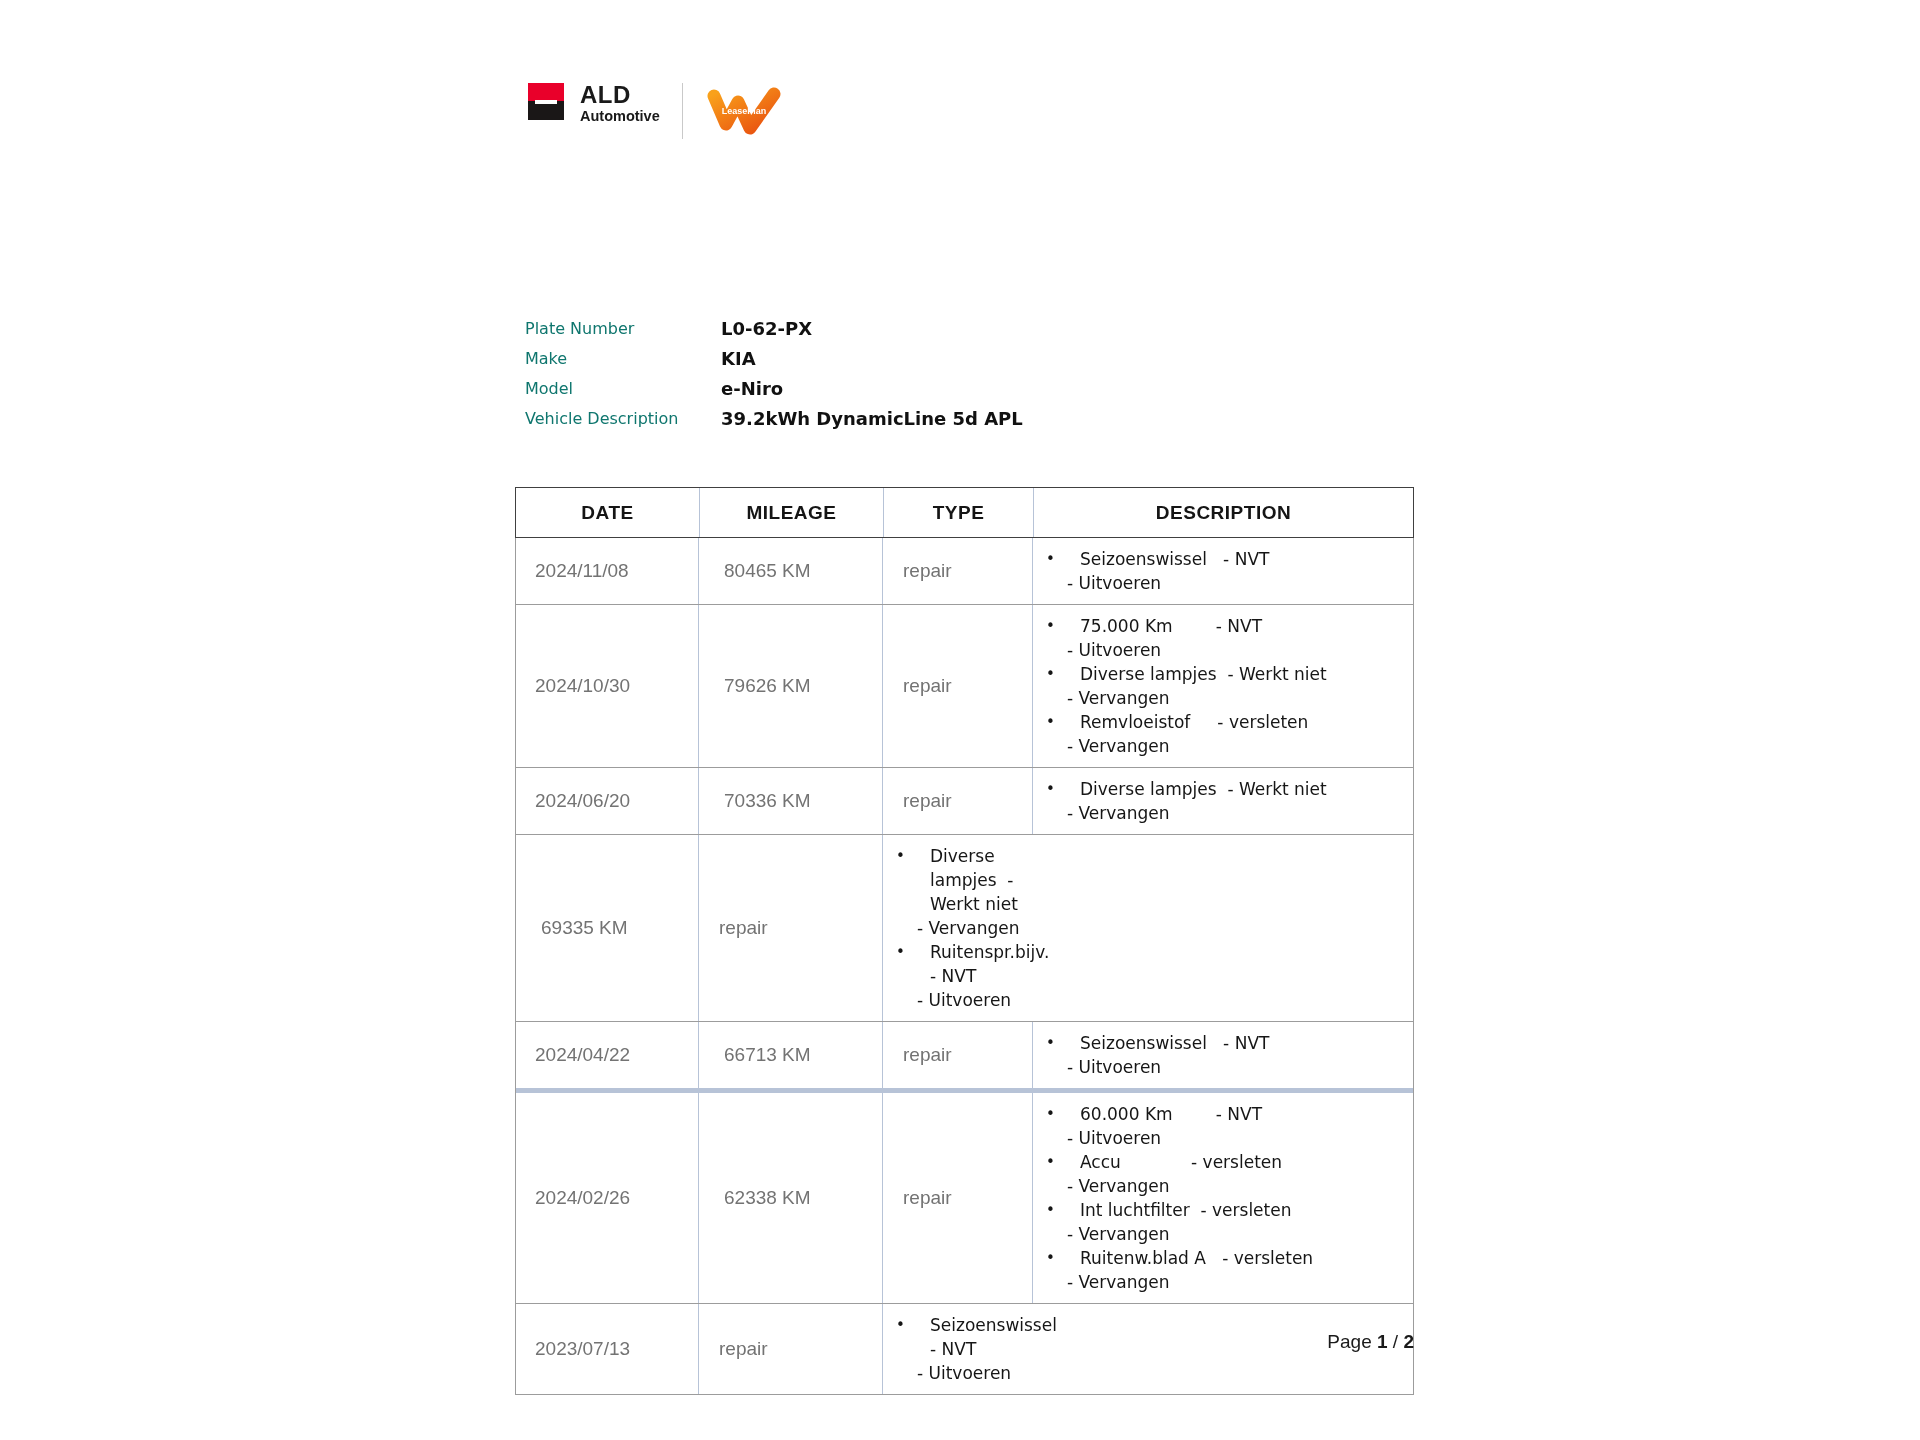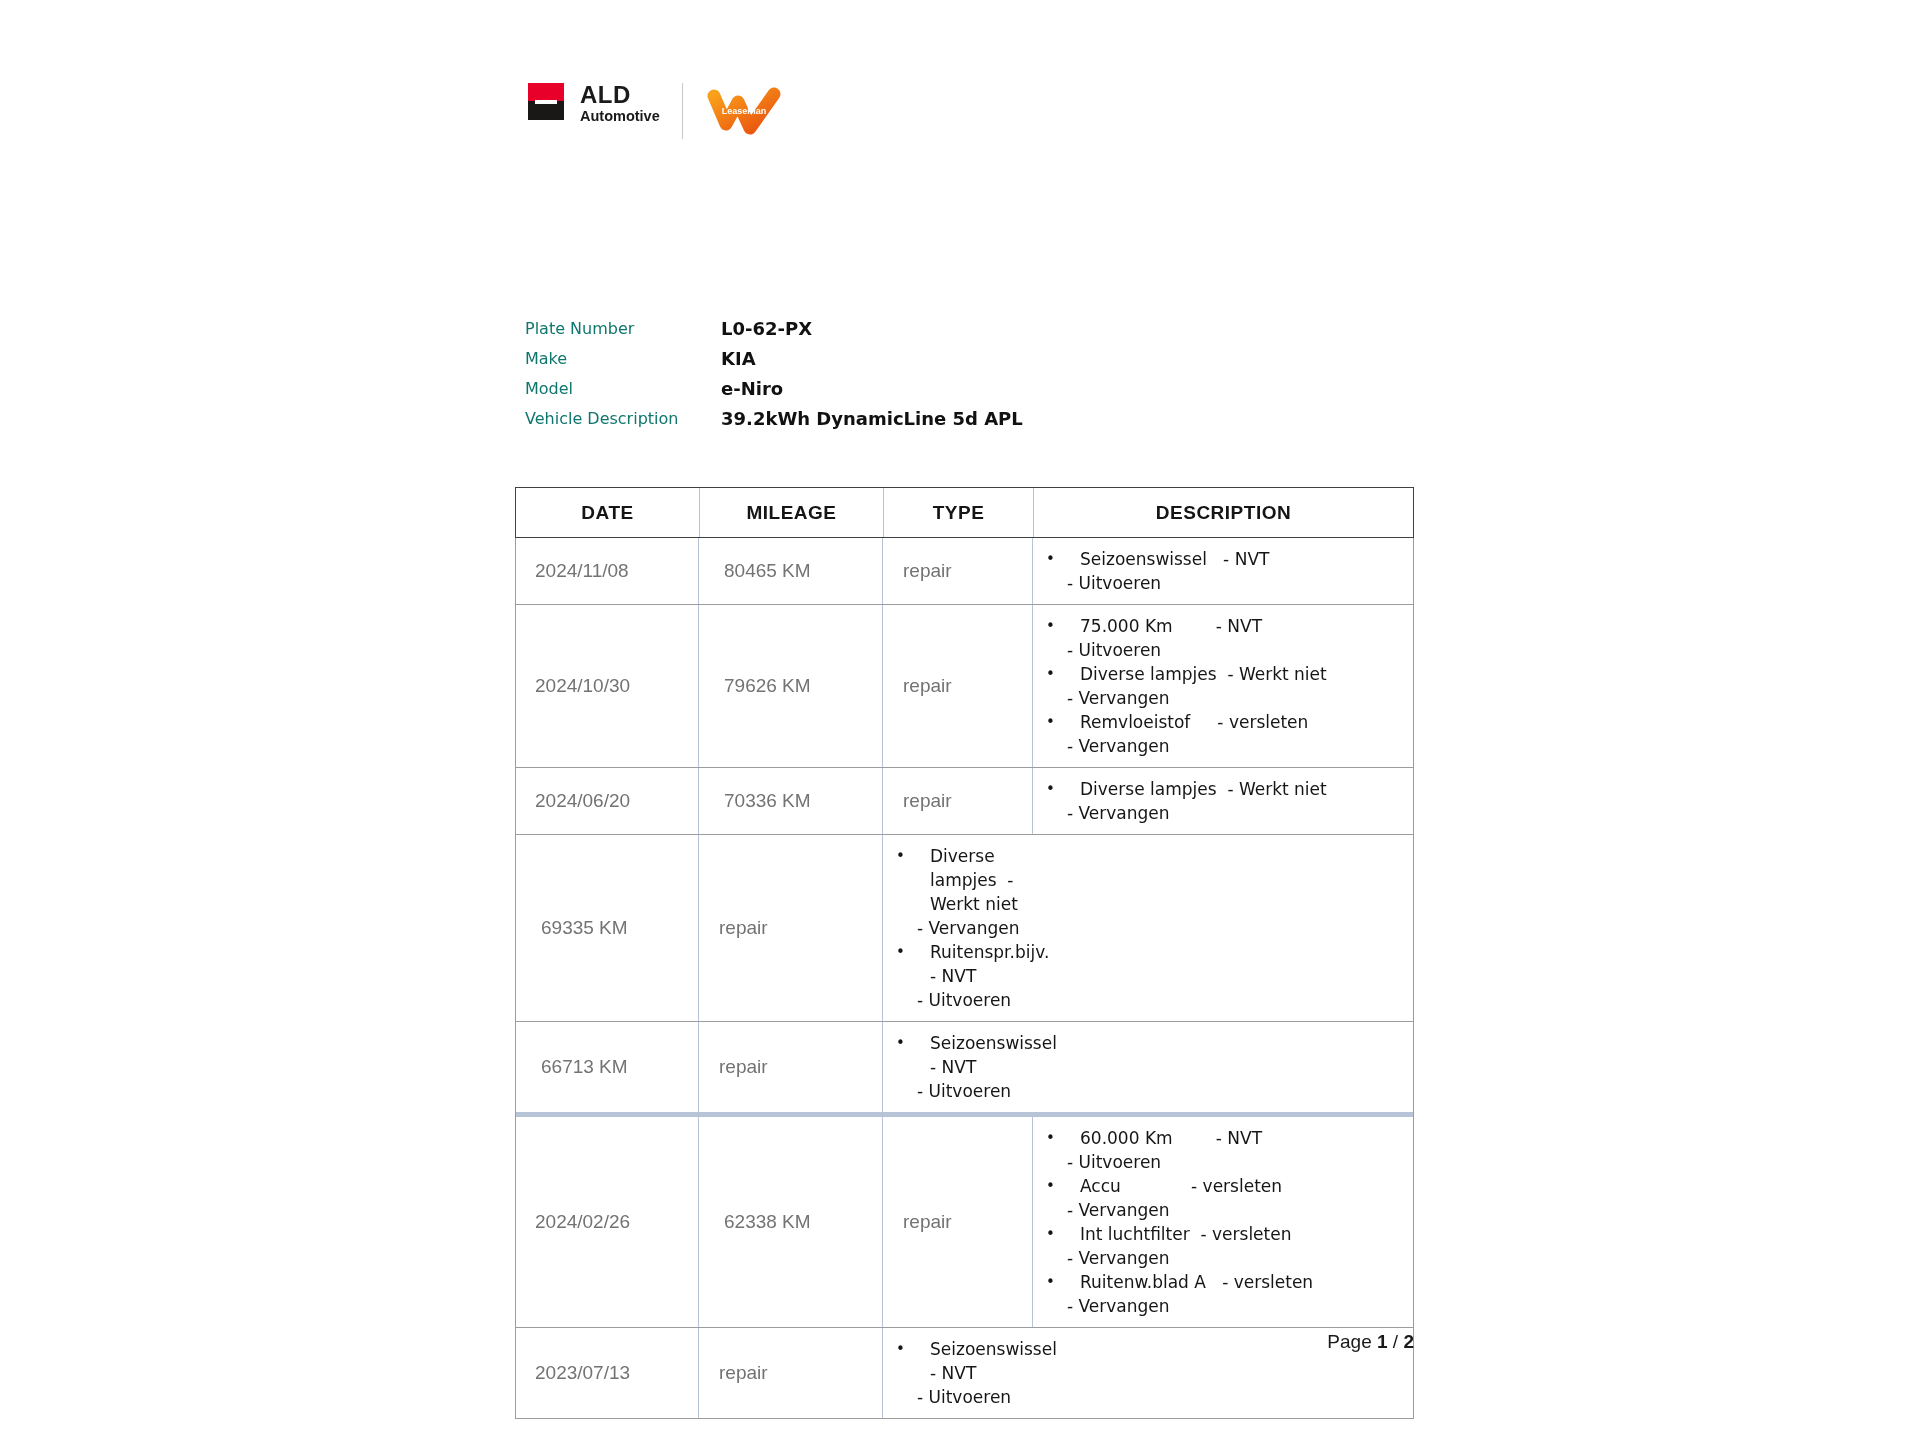--- a/index.html
+++ b/index.html
@@ -190,20 +190,21 @@
     <span class="desc-bullet">•</span>
     <div class="desc-lines">
       <div class="desc-l1">Ruitenspr.bijv.  - NVT</div>
       <div class="desc-l2">- Uitvoeren</div>
     </div>
   </div>
 </div>
   </div>
 
   <div class="trow">
+    <div class="td c-date">2024/04/22</div>
     <div class="td c-mileage">66713 KM</div>
     <div class="td c-type">repair</div>
     <div class="td c-desc">
   <div class="desc-item">
     <span class="desc-bullet">•</span>
     <div class="desc-lines">
       <div class="desc-l1">Seizoenswissel   - NVT</div>
       <div class="desc-l2">- Uitvoeren</div>
     </div>
   </div>

